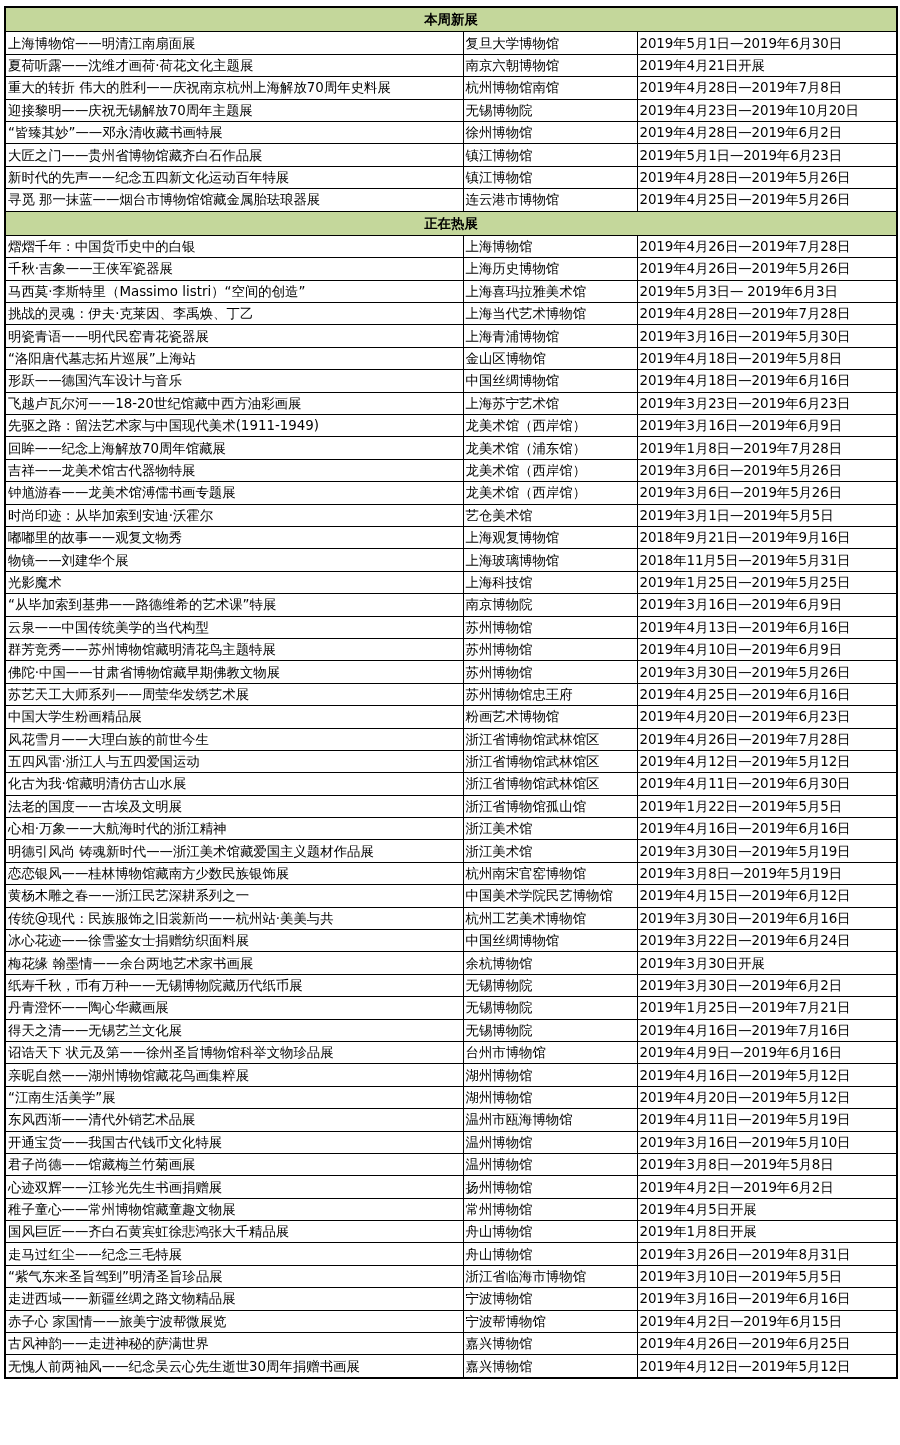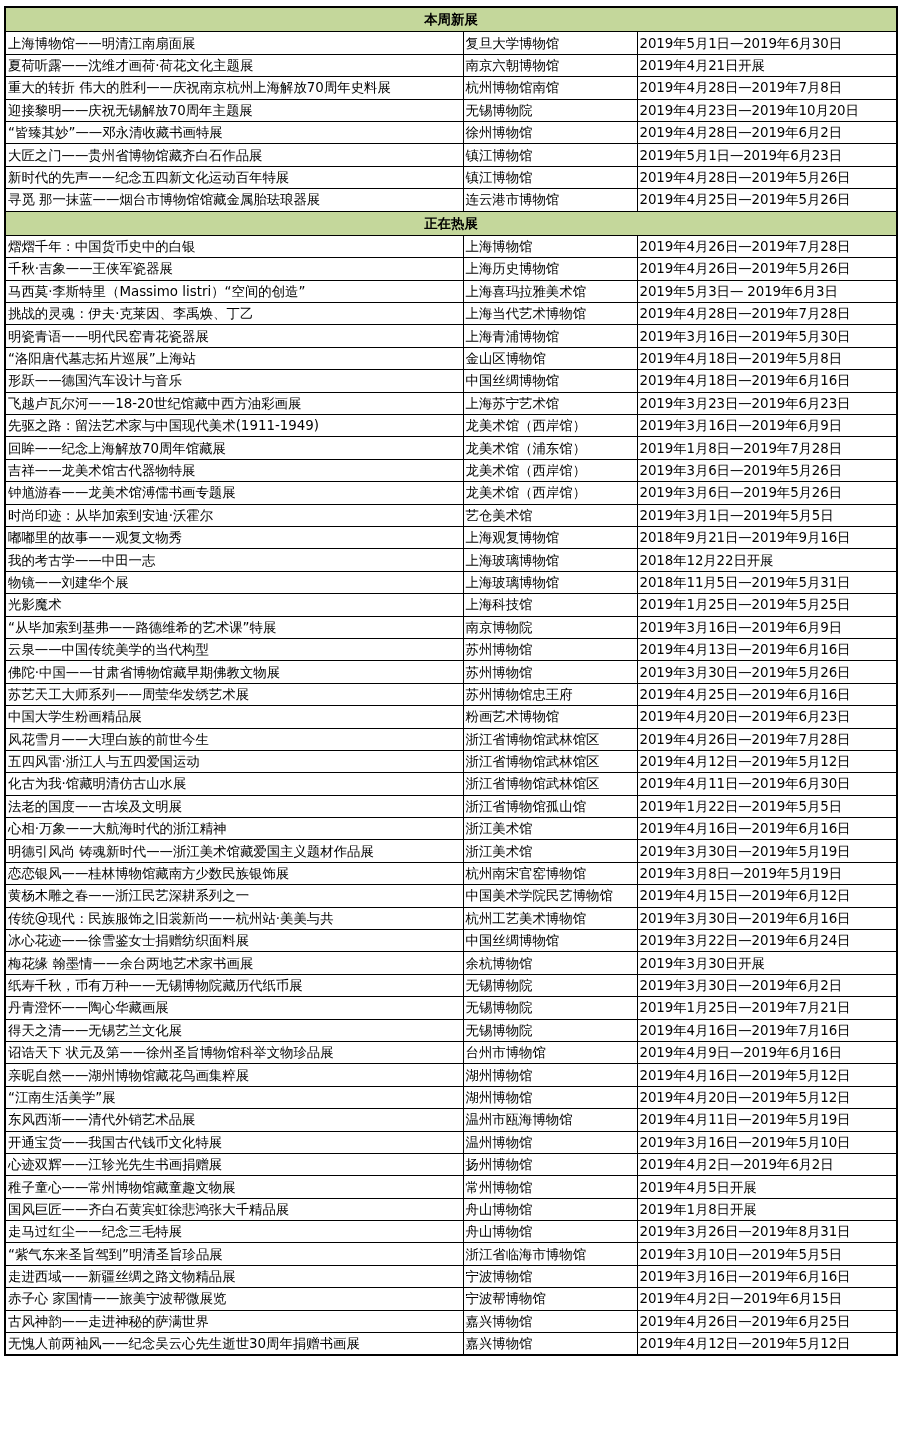--- a/index.html
+++ b/index.html
@@ -144,45 +144,45 @@
         <td>时尚印迹：从毕加索到安迪·沃霍尔</td>
         <td>艺仓美术馆</td>
         <td class="date">2019年3月1日—2019年5月5日</td>
       </tr>
       <tr>
         <td>嘟嘟里的故事——观复文物秀</td>
         <td>上海观复博物馆</td>
         <td class="date">2018年9月21日—2019年9月16日</td>
       </tr>
       <tr>
-        <td>我的考古学——中田一志</td>
-        <td>上海玻璃博物馆</td>
-        <td class="date">2018年12月22日开展</td>
-      </tr>
-      <tr>
         <td>物镜——刘建华个展</td>
         <td>上海玻璃博物馆</td>
         <td class="date">2018年11月5日—2019年5月31日</td>
       </tr>
       <tr>
         <td>光影魔术</td>
         <td>上海科技馆</td>
         <td class="date">2019年1月25日—2019年5月25日</td>
       </tr>
       <tr>
         <td>“从毕加索到基弗——路德维希的艺术课”特展</td>
         <td>南京博物院</td>
         <td class="date">2019年3月16日—2019年6月9日</td>
       </tr>
       <tr>
         <td>云泉——中国传统美学的当代构型</td>
         <td>苏州博物馆</td>
         <td class="date">2019年4月13日—2019年6月16日</td>
       </tr>
       <tr>
+        <td>群芳竞秀——苏州博物馆藏明清花鸟主题特展</td>
+        <td>苏州博物馆</td>
+        <td class="date">2019年4月10日—2019年6月9日</td>
+      </tr>
+      <tr>
         <td>佛陀·中国——甘肃省博物馆藏早期佛教文物展</td>
         <td>苏州博物馆</td>
         <td class="date">2019年3月30日—2019年5月26日</td>
       </tr>
       <tr>
         <td>苏艺天工大师系列——周莹华发绣艺术展</td>
         <td>苏州博物馆忠王府</td>
         <td class="date">2019年4月25日—2019年6月16日</td>
       </tr>
       <tr>
@@ -277,20 +277,25 @@
       </tr>
       <tr>
         <td>东风西渐——清代外销艺术品展</td>
         <td>温州市瓯海博物馆</td>
         <td class="date">2019年4月11日—2019年5月19日</td>
       </tr>
       <tr>
         <td>开通宝货——我国古代钱币文化特展</td>
         <td>温州博物馆</td>
         <td class="date">2019年3月16日—2019年5月10日</td>
+      </tr>
+      <tr>
+        <td>君子尚德——馆藏梅兰竹菊画展</td>
+        <td>温州博物馆</td>
+        <td class="date">2019年3月8日—2019年5月8日</td>
       </tr>
       <tr>
         <td>心迹双辉——江轸光先生书画捐赠展</td>
         <td>扬州博物馆</td>
         <td class="date">2019年4月2日—2019年6月2日</td>
       </tr>
       <tr>
         <td>稚子童心——常州博物馆藏童趣文物展</td>
         <td>常州博物馆</td>
         <td class="date">2019年4月5日开展</td>

